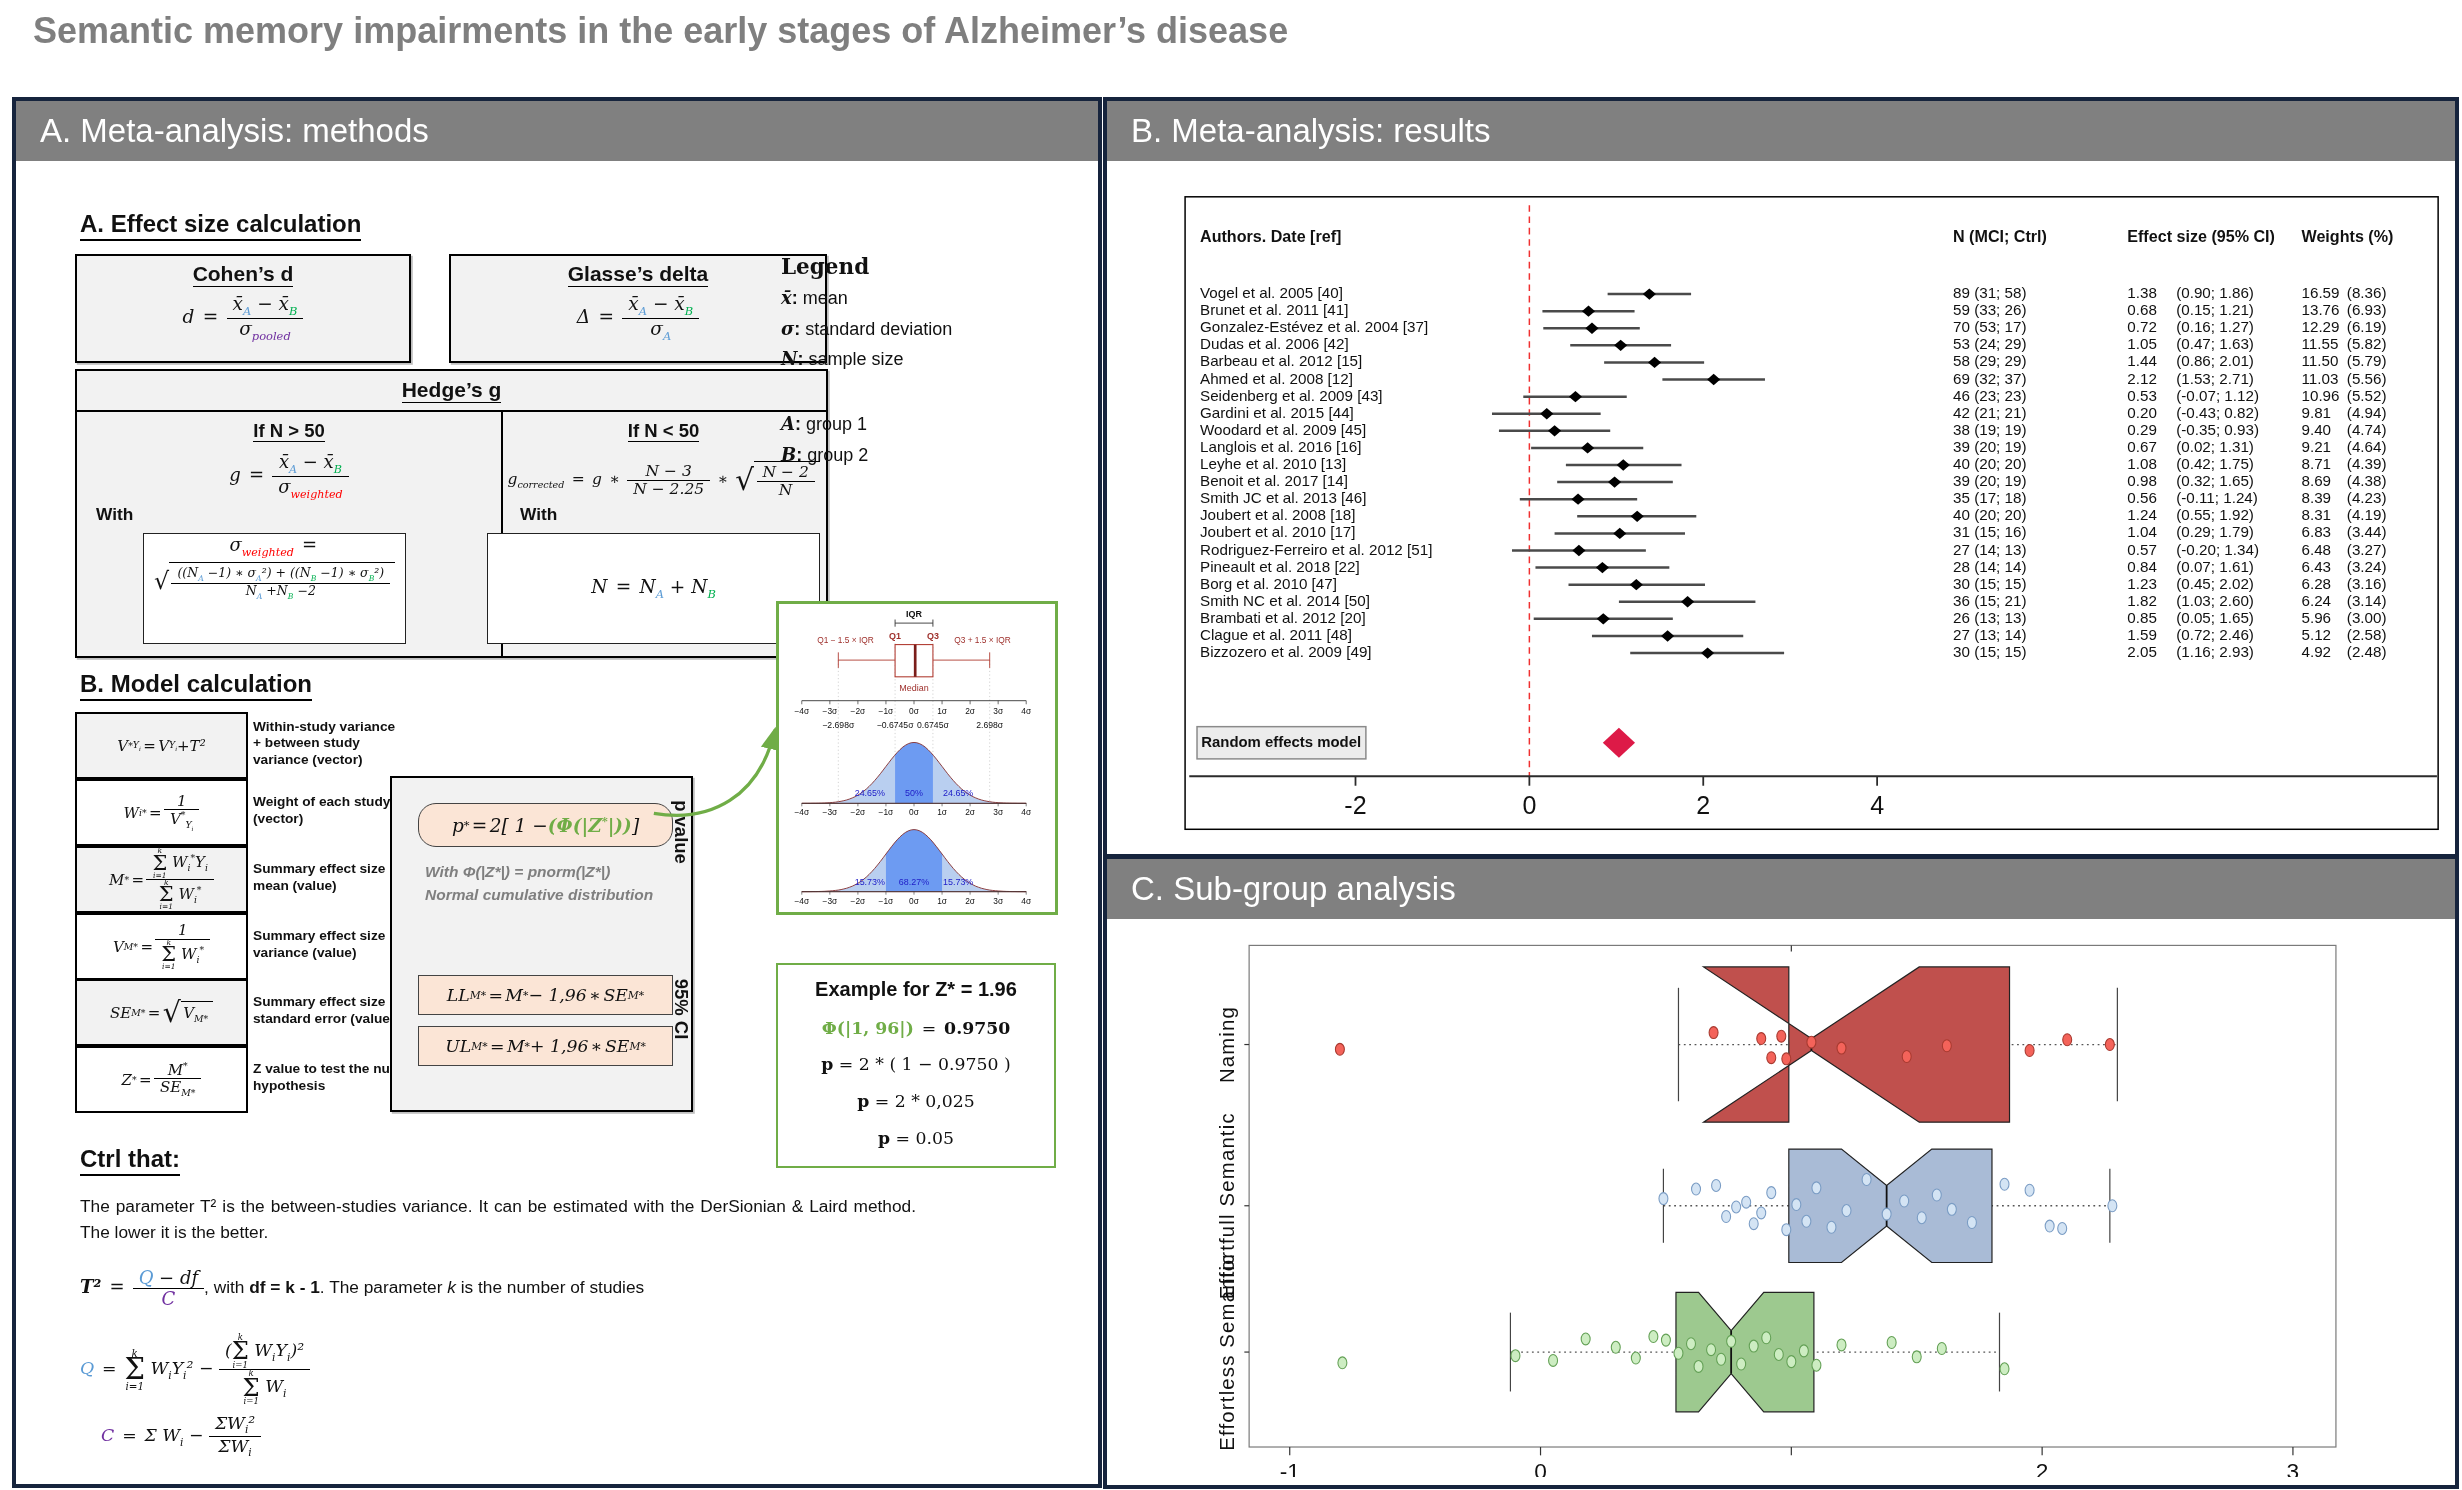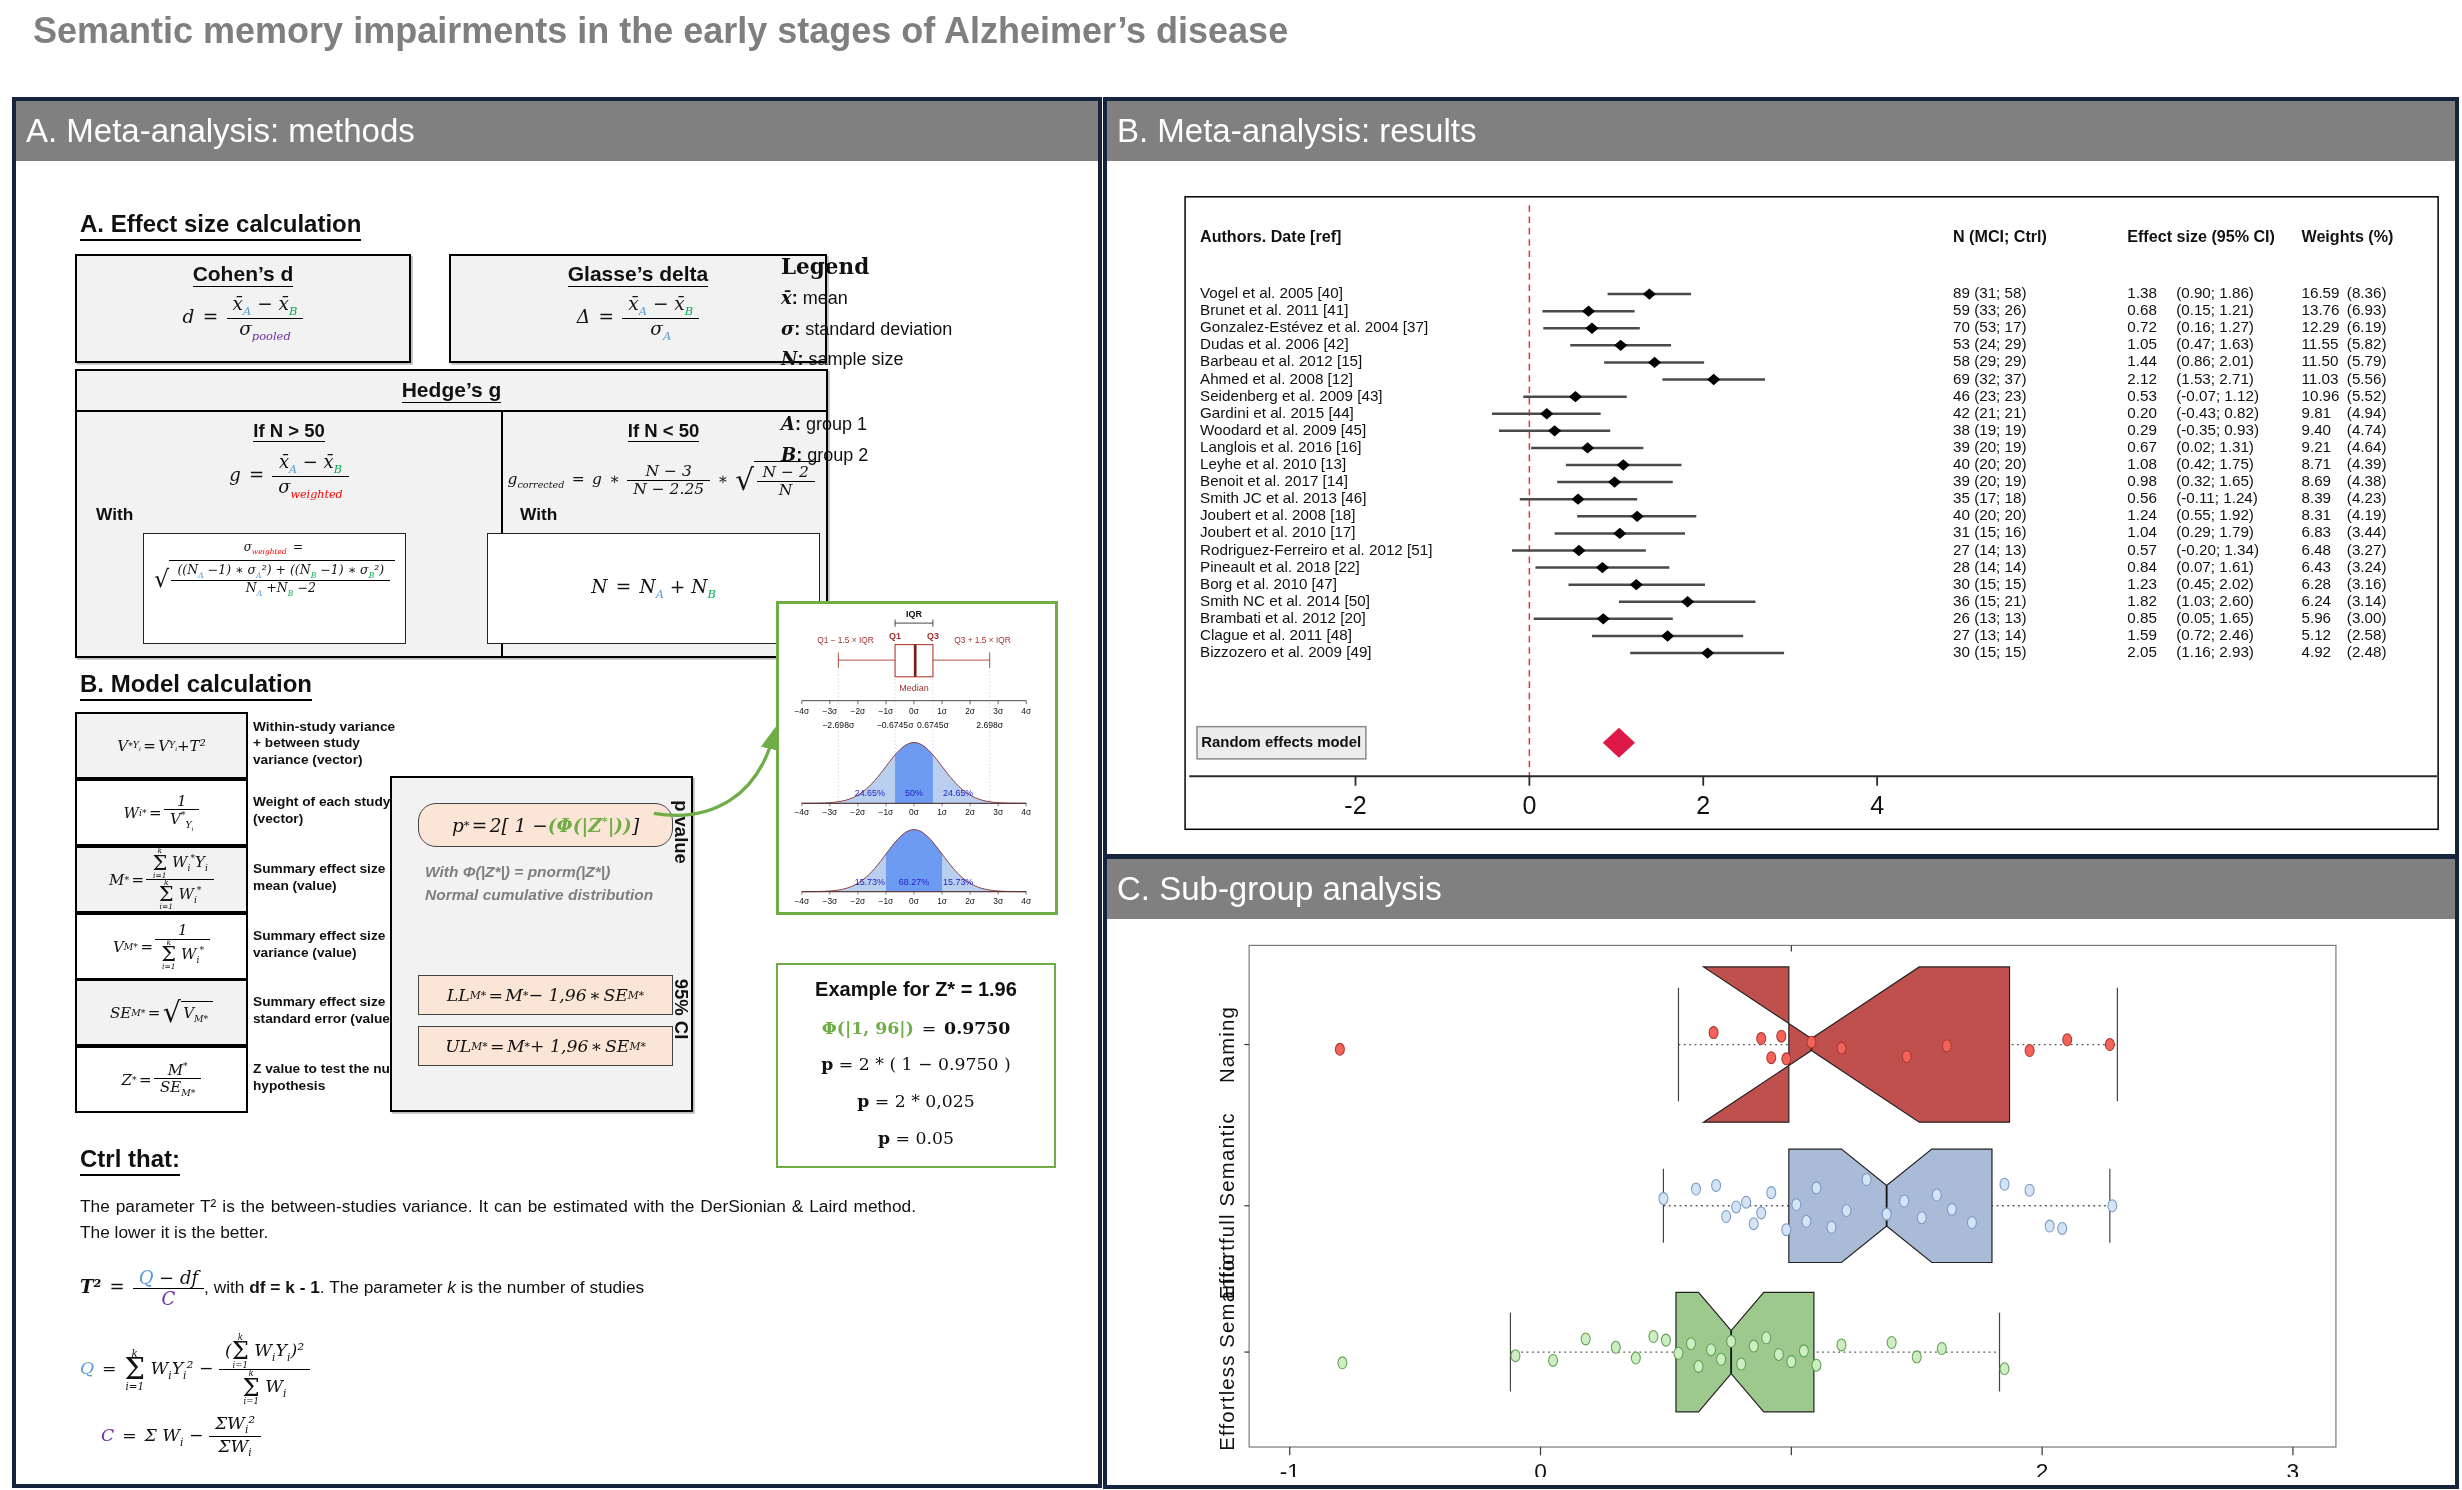--- a/index.html
+++ b/index.html
@@ -1,21 +1,21 @@
 <!DOCTYPE html>
 <html style="font-size:9.6px"><head>
 <meta charset="utf-8">
 <style>
   html,body{margin:0;padding:0;background:#fff;}
   #canvas{position:relative;width:2462px;height:1491px;background:#fff;overflow:hidden;
           font-family:"Liberation Sans",sans-serif;color:#111;}
   .abs{position:absolute;}
   .panel{position:absolute;border:4.2px solid #16243d;background:#fff;}
   .phead{position:absolute;left:0;top:0;right:0;height:60px;background:#808080;
-         color:#fff;font-size:33px;font-weight:400;line-height:60px;padding-left:10px;}
+         color:#fff;font-size:33px;font-weight:400;line-height:60px;padding-left:24px;}
   #main-title{position:absolute;left:33px;top:9.6px;font-size:36px;font-weight:bold;color:#7f7f7f;}
   .sechead{font-size:24px;font-weight:bold;border-bottom:2.4px solid #000;display:inline-block;padding-bottom:1.2px;}
   .fbox{position:absolute;background:#f2f2f2;border:2.1px solid #000;box-shadow:1.8px 1.8px 0 rgba(0,0,0,.25);}
   .fbox .btitle{text-align:center;font-size:21px;font-weight:bold;margin-top:6px;}
   .fbox .btitle span{border-bottom:1.8px solid #000;padding-bottom:1.2px;}
   .fm{font-family:"DejaVu Serif",serif;font-style:italic;}
   .ctr{text-align:center;}
   .frac{display:inline-block;vertical-align:middle;text-align:center;line-height:1.1;}
   .frac .num{display:block;padding:0 6px;}
   .frac .den{display:block;border-top:1.8px solid #000;padding:0 6px;}
@@ -69,21 +69,21 @@
     <div class="btitle" style="margin-top:7.2px;"><span>Hedge’s g</span></div>
     <div class="abs" style="left:0;top:39px;width:100%;border-top:2.4px solid #000;"></div>
     <div class="abs" style="left:424px;top:39px;width:0;height:246px;border-left:2.4px solid #000;"></div>
     <div class="abs ctr" style="left:0;top:49px;width:424px;font-size:18.5px;font-weight:bold;"><span style="border-bottom:1.8px solid #000;">If N &gt; 50</span></div>
     <div class="abs ctr" style="left:424px;top:49px;width:325px;font-size:18.5px;font-weight:bold;"><span style="border-bottom:1.8px solid #000;">If N &lt; 50</span></div>
     <div class="abs ctr fm" style="left:0;top:81px;width:424px;font-size:18px;"><i>g</i> <span class="op">=</span> <span class="frac"><span class="num">x̄<sub class="cA">A</sub> − x̄<sub class="cB">B</sub></span><span class="den">σ<sub class="cR">weighted</sub></span></span></div>
     <div class="abs ctr fm" style="left:427px;top:90px;width:319px;font-size:15.5px;"><i>g</i><sub>corrected</sub> <span class="op">=</span> <i>g</i> <span class="op">∗</span> <span class="frac"><span class="num">N − 3</span><span class="den">N − 2.25</span></span> <span class="op">∗</span> <span class="sqrt"><span class="rdx">√</span><span class="rad"><span class="frac"><span class="num">N − 2</span><span class="den">N</span></span></span></span></div>
     <div class="abs withlbl" style="left:19px;top:133px;">With</div>
     <div class="abs withlbl" style="left:443px;top:133px;">With</div>
     <div class="innerbox" style="left:66px;top:162px;width:261px;height:109px;">
-      <div class="ctr fm" style="font-size:12px;margin-top:6px;">σ<sub class="cR">weighted</sub> <span class="op">=</span></div>
+      <div class="ctr fm" style="font-size:18px;">σ<sub class="cR">weighted</sub> <span class="op">=</span></div>
       <div class="ctr fm" style="font-size:12.5px;margin-top:3.6px;"><span class="sqrt"><span class="rdx">√</span><span class="rad"><span class="frac"><span class="num">((N<sub class="cA">A</sub> −1) ∗ σ<sub class="cA">A</sub>²) + ((N<sub class="cB">B</sub> −1) ∗ σ<sub class="cB">B</sub>²)</span><span class="den">N<sub class="cA">A</sub> +N<sub class="cB">B</sub> −2</span></span></span></span></div>
     </div>
     <div class="innerbox" style="left:410px;top:162px;width:331px;height:109px;display:flex;align-items:center;justify-content:center;">
       <div class="fm" style="font-size:18.5px;">N <span class="op">=</span> N<sub class="cA">A</sub> + N<sub class="cB">B</sub></div>
     </div>
   </div>
 
   <div class="abs sechead" style="left:80px;top:670px;">B. Model calculation</div>
 
   <div class="abs" id="model-rows" style="left:75px;top:712px;width:334px;height:406px;">

